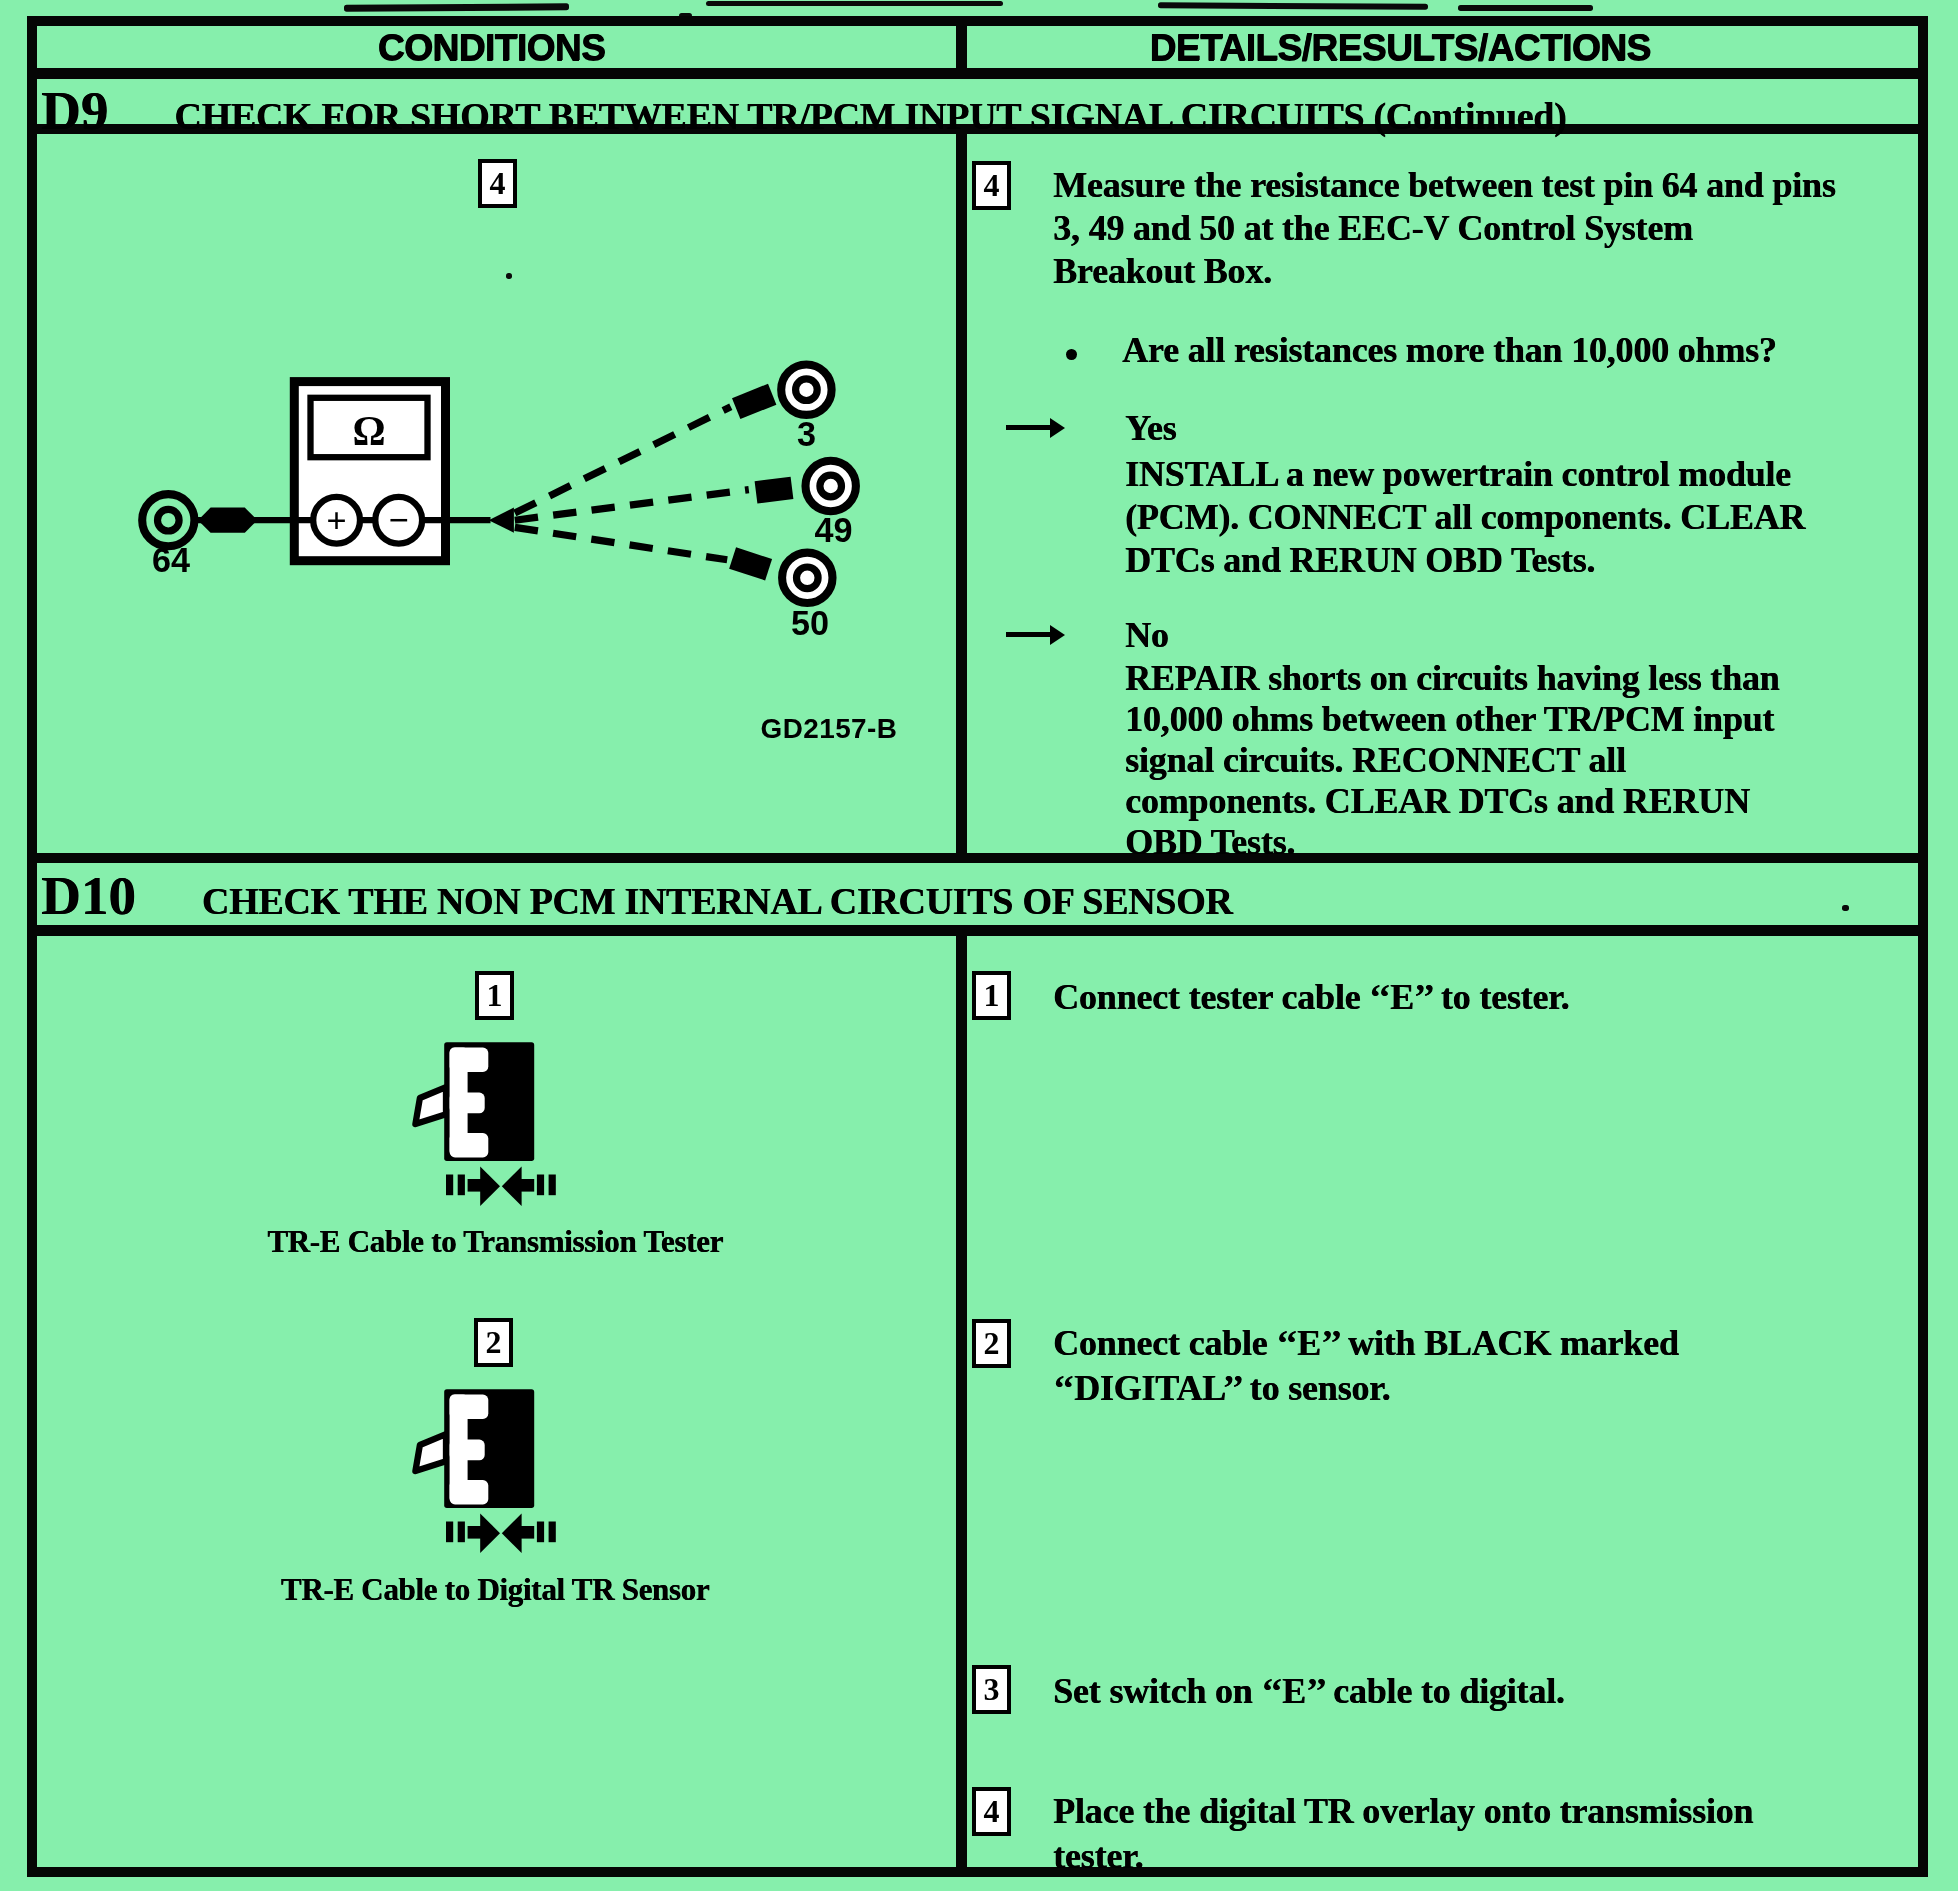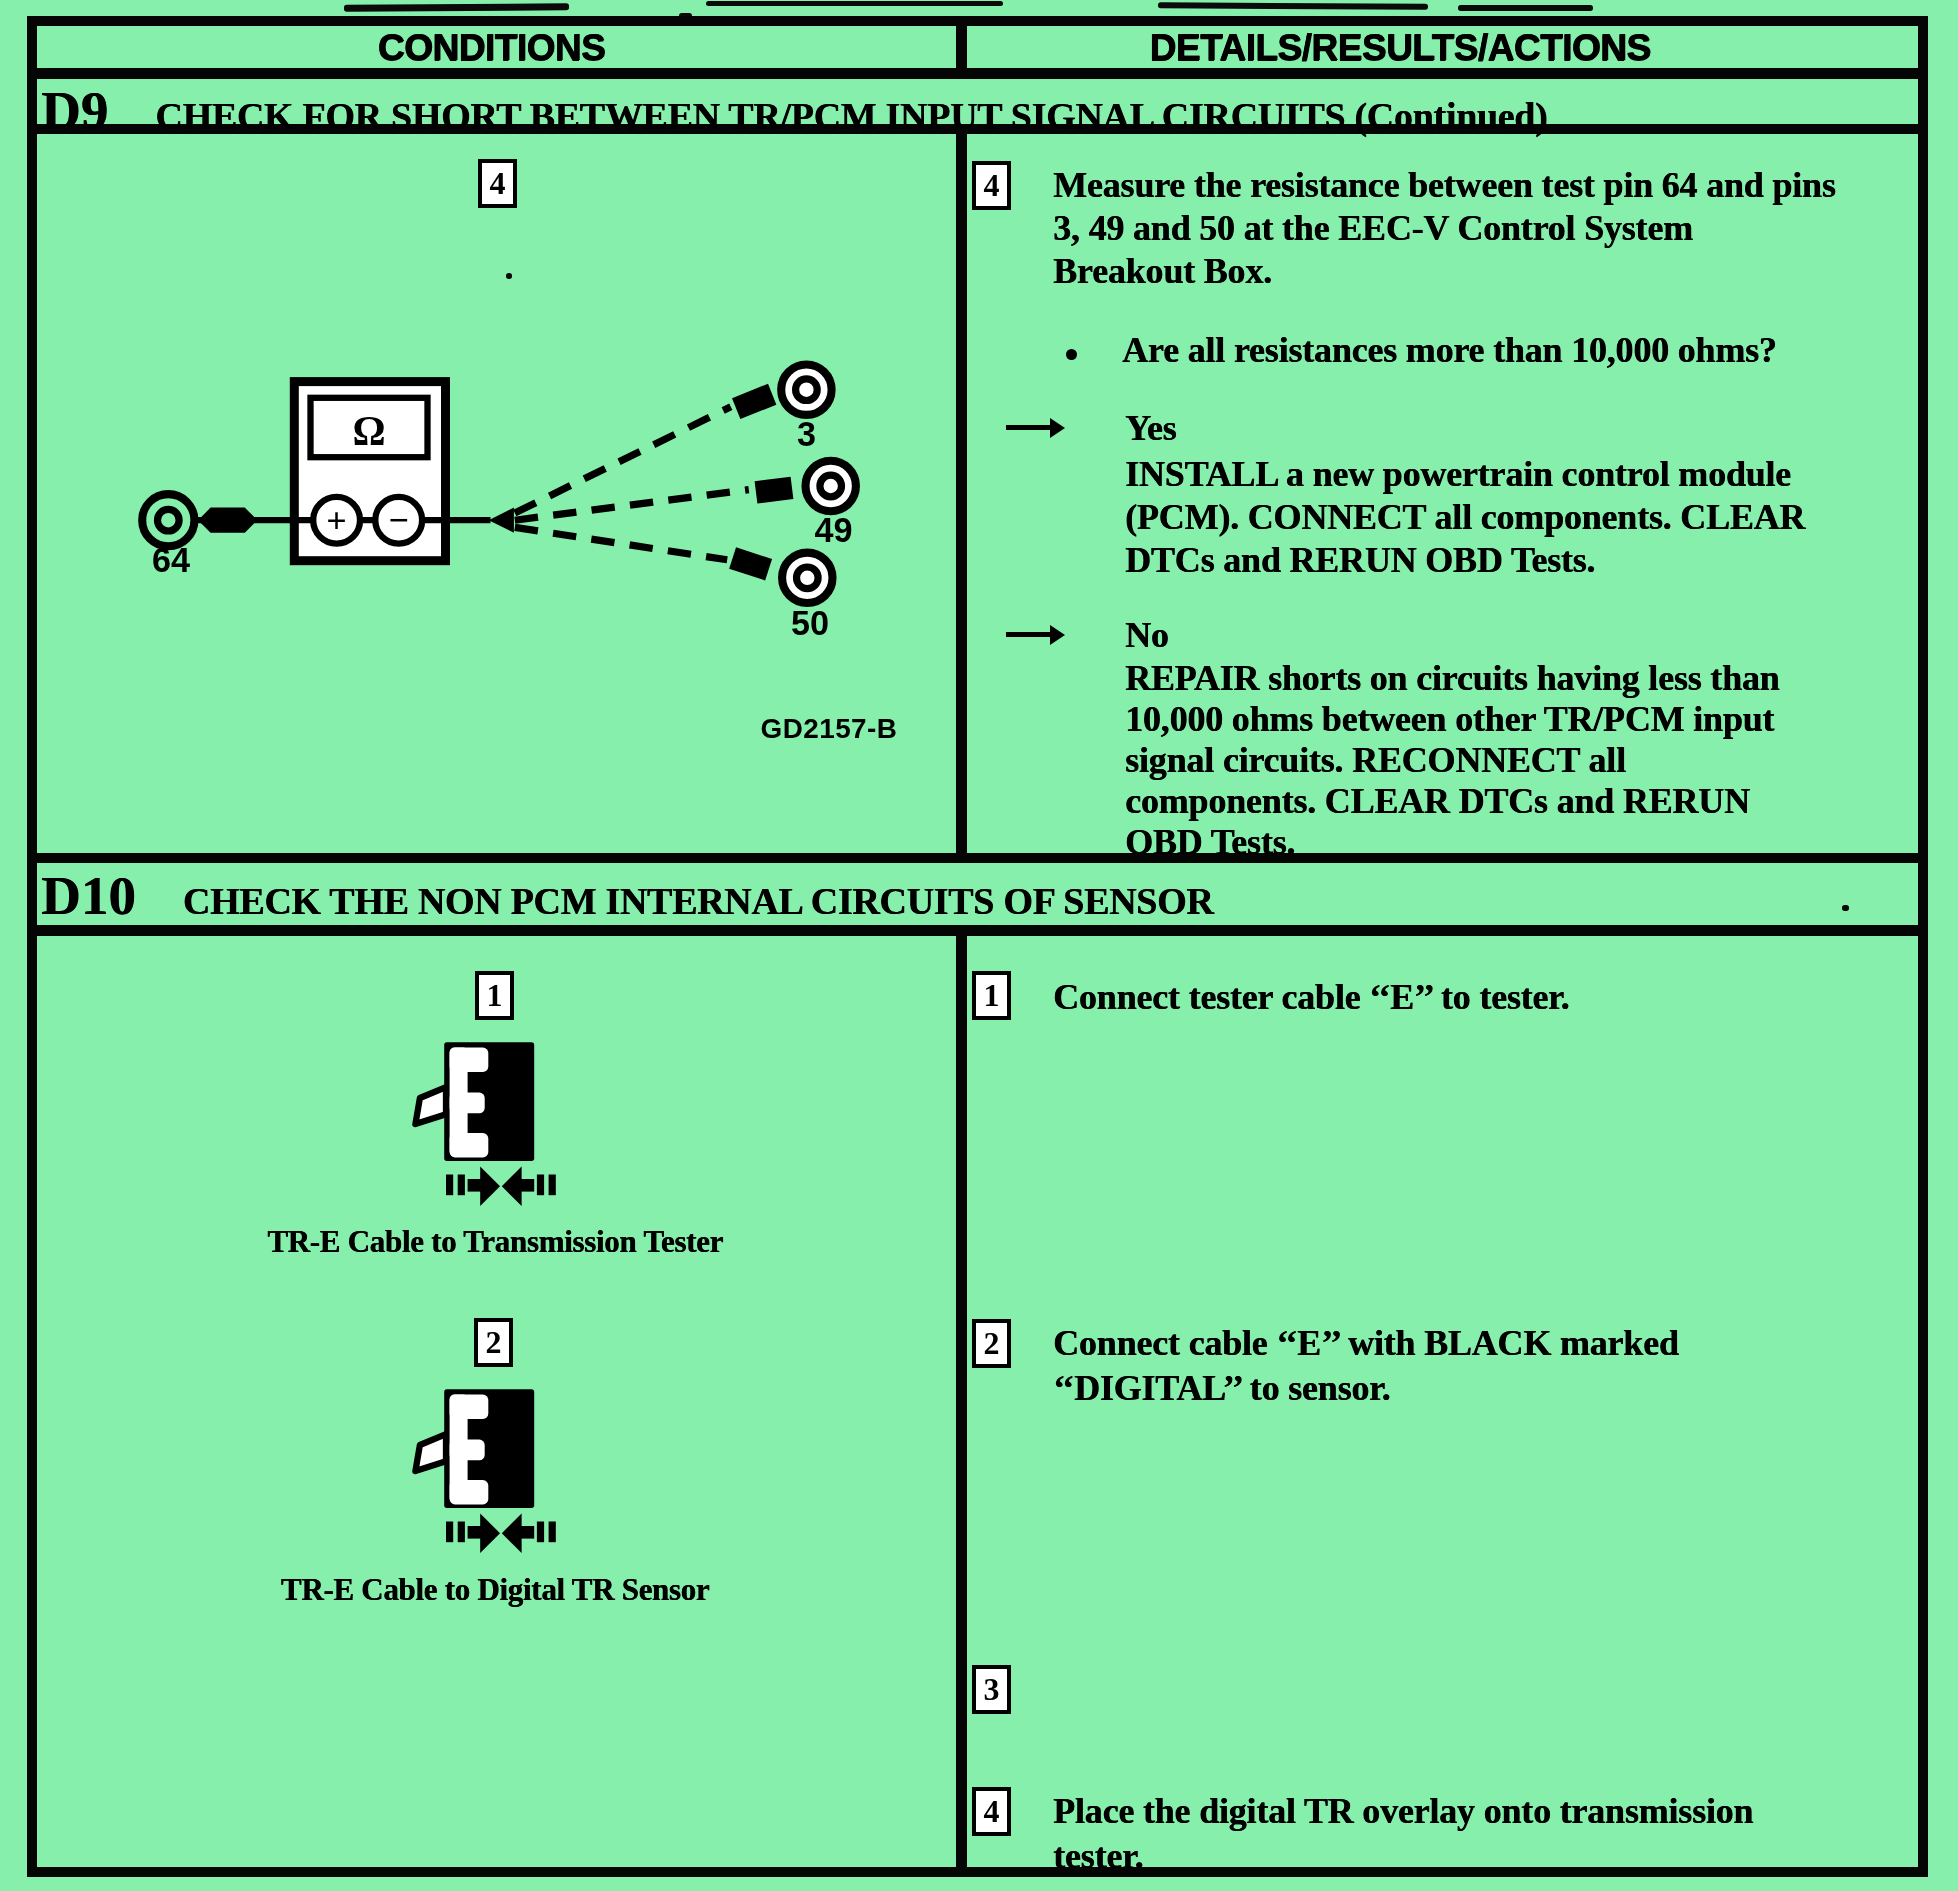--- a/index.html
+++ b/index.html
@@ -16,21 +16,21 @@
   .col-header {
     position:absolute; top:25px; height:45px; display:flex; align-items:center; justify-content:center;
     font-family:"Liberation Sans", sans-serif; font-weight:700; font-size:37px; letter-spacing:-0.5px;
     text-shadow:0.8px 0 0 #000, 0 0.6px 0 #000;
   }
   .section-row {
     position:absolute; left:41px; display:flex; align-items:baseline;
     font-weight:700; white-space:nowrap;
   }
   .section-id { font-size:55px; }
-  .section-title { font-size:38px; margin-left:47px; letter-spacing:-0.3px; }
+  .section-title { font-size:38px; margin-left:66px; letter-spacing:-0.3px; }
   .badge {
     position:absolute; width:31px; height:41px; border:4.5px solid #000; background:#fff;
     display:flex; align-items:center; justify-content:center;
     font-weight:700; font-size:32px; font-family:"Liberation Serif", serif;
   }
   .body-text {
     position:absolute; font-weight:700; font-size:36px; line-height:43px;
     white-space:pre-line; letter-spacing:-0.2px;
   }
   .caption {
@@ -200,20 +200,21 @@
 
   <div class="badge" style="left:972px; top:1319px;">
     <span>2</span>
   </div>
   <div class="body-text ink" style="left:1053px; top:1321px; width:864px; line-height:45px;">Connect cable ‘‘E’’ with BLACK marked
 ‘‘DIGITAL’’ to sensor.</div>
 
   <div class="badge" style="left:972px; top:1665px;">
     <span>3</span>
   </div>
+  <div class="body-text ink" style="left:1053px; top:1670px; width:864px;">Set switch on ‘‘E’’ cable to digital.</div>
 
   <div class="badge" style="left:972px; top:1787px;">
     <span>4</span>
   </div>
   <div class="body-text ink" style="left:1053px; top:1789px; width:864px; line-height:45px;">Place the digital TR overlay onto transmission
 tester.</div>
 
 </div>
 
 

